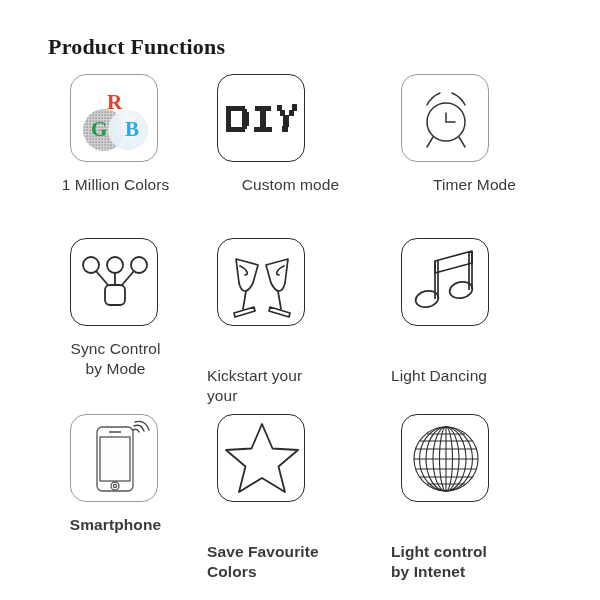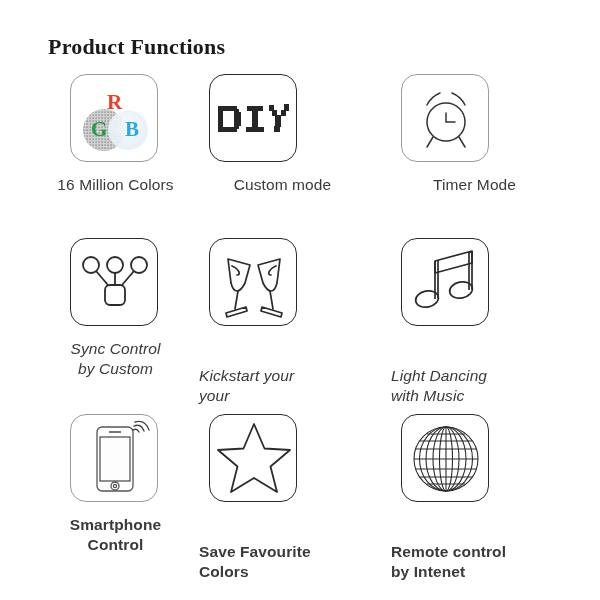--- a/index.html
+++ b/index.html
@@ -34,30 +34,30 @@
     top: 74px;
     width: 600px;
   }
 
   .row {
     display: block;
     position: relative;
     width: 600px;
   }
   .row-1 { height: 164px; }
-  .row-2 { height: 176px; font-style: italic; }
+  .row-2 { height: 176px; }
   .row-3 { height: 176px; font-weight: bold; }
 
   .cell {
     position: absolute;
     width: 175px;
     top: 0;
   }
   .cell-col-0 { left: 28px; }
-  .cell-col-1 { left: 195px; }
+  .cell-col-1 { left: 203px; }
   .cell-col-2 { left: 387px; }
 
   .tile {
     position: relative;
     width: 88px;
     height: 88px;
     border-radius: 16px;
     box-sizing: border-box;
     margin: 0 auto;
   }
@@ -120,21 +120,21 @@
             </radialGradient>
           </defs>
           <circle cx="33" cy="55" r="21" fill="url(#halftone)" opacity="0.95"></circle>
           <circle cx="57" cy="55" r="20" fill="url(#blueFade)" opacity="0.9"></circle>
         </svg>
         <span class="rgb-letter rgb-r">R</span>
         <span class="rgb-letter rgb-g">G</span>
         <span class="rgb-letter rgb-b">B</span>
       </div>
       <div class="label label-center">
-        <span class="label-line">16 Million Colors</span>
+        <span class="label-line">1 Million Colors</span>
       </div>
     </div>
 
     <div class="cell cell-col-1">
       <div class="tile tile-dark">
         <svg class="svg-abs" width="88" height="88" viewBox="0 0 88 88">
           <g fill="#262626">
 
             <rect x="8" y="31" width="5" height="26"></rect>
             <rect x="13" y="31" width="14" height="5"></rect>
@@ -192,21 +192,21 @@
             <circle cx="68" cy="26" r="8"></circle>
             <path d="M25 32 L37 46"></path>
             <path d="M44 34 L44 46"></path>
             <path d="M63 32 L51 46"></path>
             <rect x="34" y="46" width="20" height="20" rx="5"></rect>
           </g>
         </svg>
       </div>
       <div class="label label-center">
         <span class="label-line">Sync Control</span>
-        <span class="label-line">by Custom</span>
+        <span class="label-line">by Mode</span>
       </div>
     </div>
 
     <div class="cell cell-col-1">
       <div class="tile tile-dark">
         <svg class="svg-abs" width="88" height="88" viewBox="0 0 88 88">
           <g fill="none" stroke="#2b2b2b" stroke-width="1.7" stroke-linejoin="round" stroke-linecap="round">
 
             <path d="M18 20 L40 26 L35 44 Q31 52 27 52 Q23 52 21 44 Z"></path>
             <path d="M28 52 L25 70"></path>
@@ -238,21 +238,20 @@
             <path d="M70 12 L70 50"></path>
             <path d="M67 13 L67 51"></path>
 
             <ellipse cx="25" cy="60" rx="11.5" ry="8" transform="rotate(-12 25 60)"></ellipse>
             <ellipse cx="59" cy="51" rx="11.5" ry="8" transform="rotate(-12 59 51)"></ellipse>
           </g>
         </svg>
       </div>
       <div class="label label-left">
         <span class="label-line">Light Dancing</span>
-        <span class="label-line">with Music</span>
       </div>
     </div>
 
   </div>
 
   <div class="row row-3">
 
     <div class="cell cell-col-0">
       <div class="tile tile-light">
         <svg class="svg-abs" width="88" height="88" viewBox="0 0 88 88">
@@ -265,21 +264,20 @@
           </g>
           <g fill="none" stroke="#444444" stroke-width="1.4" stroke-linecap="round">
             <path d="M62 15 Q66 13 68 17"></path>
             <path d="M63 11 Q70 8 73 16"></path>
             <path d="M64 7 Q74 4 78 15"></path>
           </g>
         </svg>
       </div>
       <div class="label label-center">
         <span class="label-line">Smartphone</span>
-        <span class="label-line">Control</span>
       </div>
     </div>
 
     <div class="cell cell-col-1">
       <div class="tile tile-dark">
         <svg class="svg-abs" width="88" height="88" viewBox="0 0 88 88">
           <polygon points="44,9 54.5,33.5 80,35 60.5,51.5 67,77 44,63 21,77 27.5,51.5 8,35 33.5,33.5" fill="none" stroke="#2b2b2b" stroke-width="1.8" stroke-linejoin="round"></polygon>
         </svg>
       </div>
       <div class="label label-left">
@@ -304,20 +302,20 @@
             <line x1="13.5" y1="34" x2="74.5" y2="34"></line>
             <line x1="12" y1="44" x2="76" y2="44"></line>
             <line x1="13.5" y1="54" x2="74.5" y2="54"></line>
             <line x1="17.5" y1="62" x2="70.5" y2="62"></line>
             <line x1="25" y1="69" x2="63" y2="69"></line>
             <line x1="25" y1="19" x2="63" y2="19"></line>
           </g>
         </svg>
       </div>
       <div class="label label-left">
-        <span class="label-line">Remote control</span>
+        <span class="label-line">Light control</span>
         <span class="label-line">by Intenet</span>
       </div>
     </div>
 
   </div>
 
 </div>
 
 </body></html>

